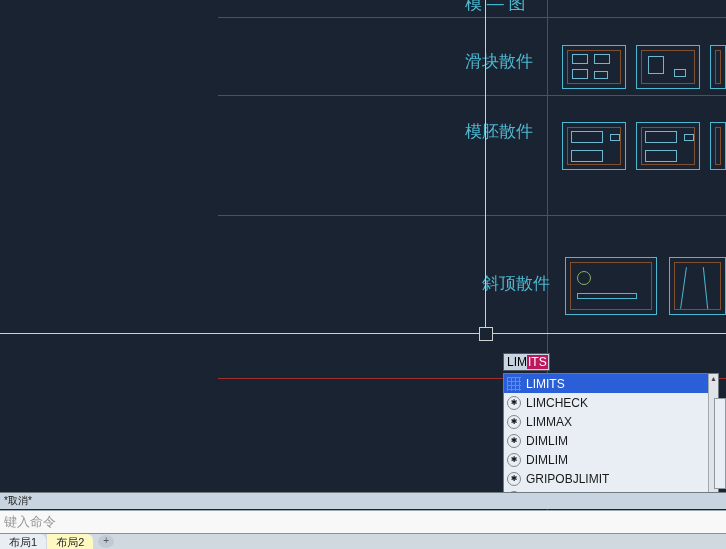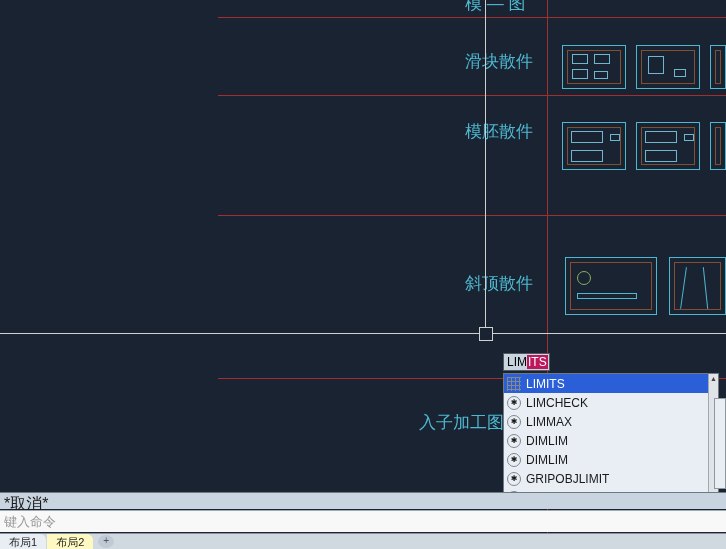--- a/index.html
+++ b/index.html
@@ -47,21 +47,21 @@
 }
 
 .label-cyan {
   position: absolute;
   color: #4db8d0;
   font-size: 17px;
 }
 .lb1 { top: -8px; left: 465px; }
 .lb2 { top: 50px; left: 465px; }
 .lb3 { top: 120px; left: 465px; }
-.lb4 { top: 272px; left: 465px; }
+.lb4 { top: 272px; left: 482px; }
 .lb5 { top: 411px; left: 419px; }
 
 .thumb {
   position: absolute;
   border: 1px solid #4db8d0;
   background: #1a2332;
 }
 .thumb-inner {
   position: absolute;
   background: #1a2332;
@@ -162,30 +162,30 @@
 }
 
 .cancel-line {
   position: absolute;
   top: 492px;
   left: 0;
   right: 0;
   height: 17px;
   background: #c8d4e0;
   border-top: 1px solid #707880;
-  font-size: 16px;
+  font-size: 10px;
   color: #1a1a1a;
   padding: 1px 4px;
 }
 .input-line {
   position: absolute;
   top: 510px;
   left: 0;
   right: 0;
-  height: 22px;
+  height: 39px;
   background: #f8f8f8;
   border-top: 1px solid #a0a8b0;
   font-size: 13px;
   color: #999;
   padding: 2px 4px;
 }
 .tabs-line {
   position: absolute;
   top: 533px;
   left: 0;
@@ -236,21 +236,20 @@
   <div class="red-line rl-h1"></div>
   <div class="red-line rl-h2"></div>
   <div class="red-line rl-h3"></div>
   <div class="red-line rl-h4"></div>
   <div class="red-line rl-v1"></div>
 
   <div class="label-cyan lb1">模 — 图</div>
   <div class="label-cyan lb2">滑块散件</div>
   <div class="label-cyan lb3">模胚散件</div>
   <div class="label-cyan lb4">斜顶散件</div>
-  <div class="label-cyan lb5">入子加工图</div>
 
   <div class="thumb t1">
     <div class="thumb-inner">
       <div class="deco deco-box" style="left:4px;top:3px;width:16px;height:10px;"></div>
       <div class="deco deco-box" style="left:26px;top:3px;width:16px;height:10px;"></div>
       <div class="deco deco-box" style="left:4px;top:18px;width:16px;height:10px;"></div>
       <div class="deco deco-box" style="left:26px;top:20px;width:14px;height:8px;"></div>
     </div>
   </div>
   <div class="thumb t2">

